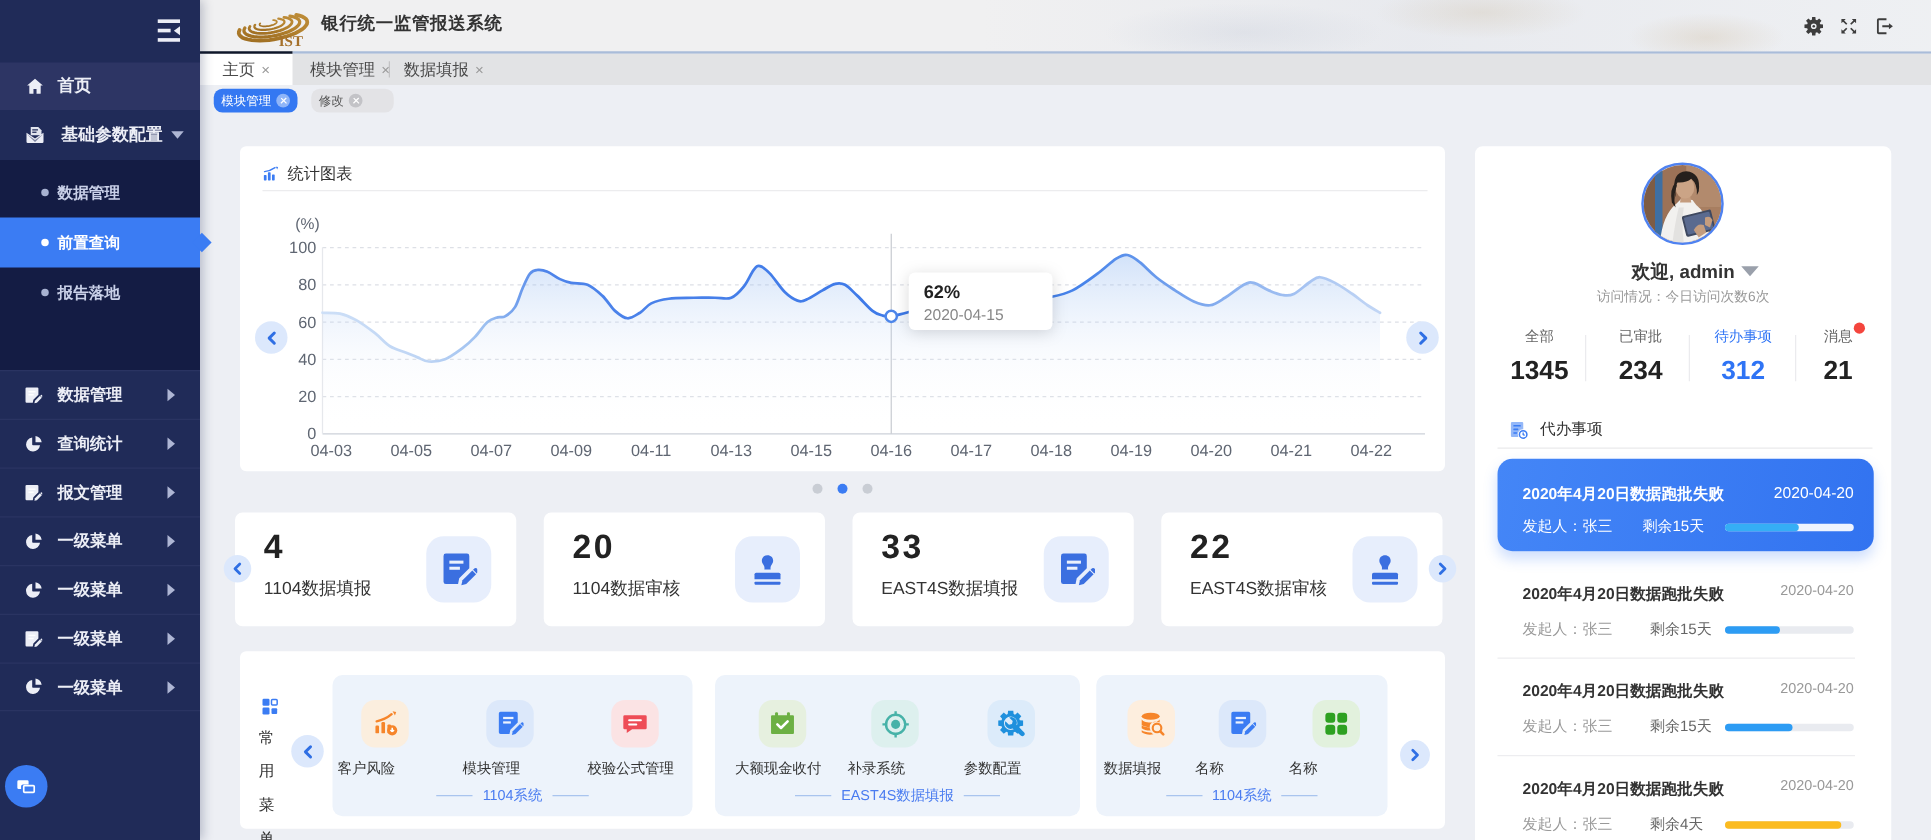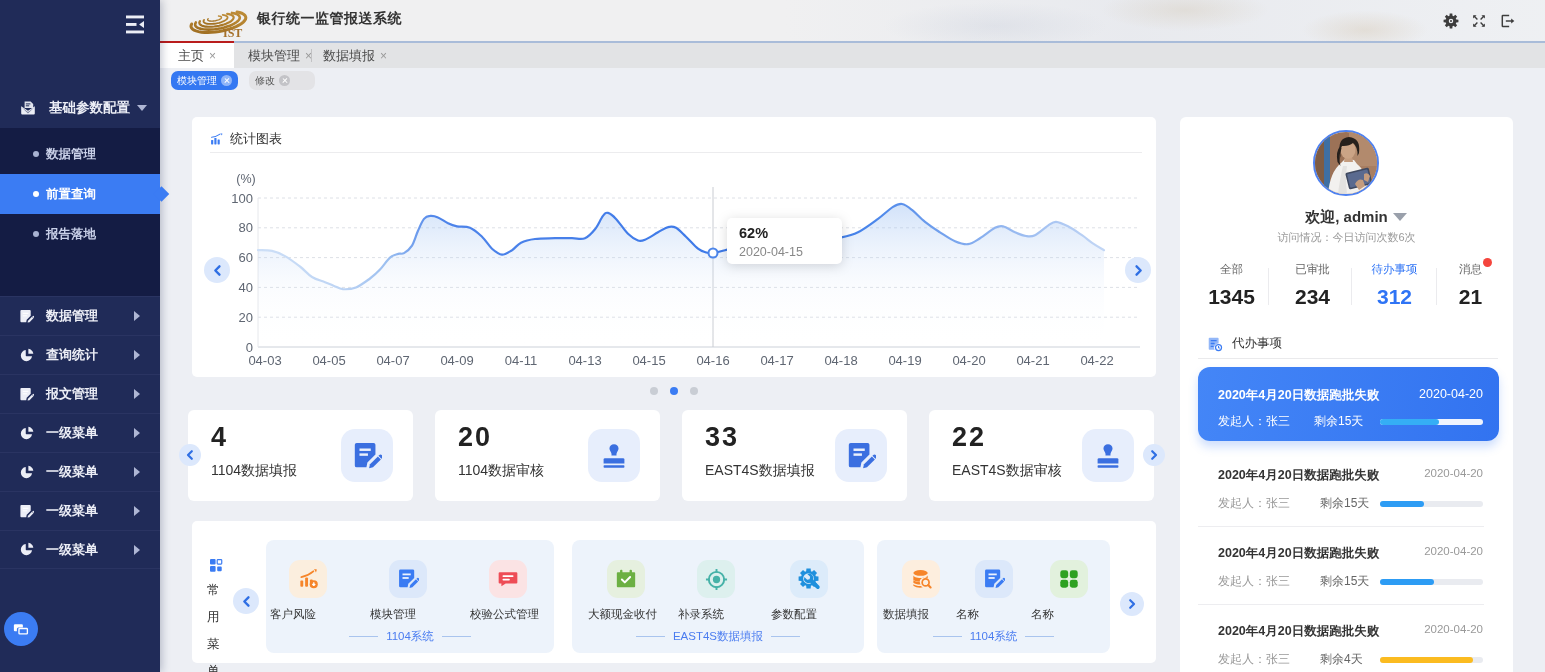--- a/index.html
+++ b/index.html
@@ -36,21 +36,21 @@
    linear-gradient(90deg, rgba(240,240,241,0) 0%, rgba(231,233,238,.85) 45%, rgba(238,240,243,.9) 100%);
 }
 #logo { position:absolute; left:25px; top:6px; }
 #h-title { position:absolute; left:97px; top:10px; font-size:14px; font-weight:bold; color:#333; letter-spacing:0.5px; }
 .h-icons { position:absolute; right:29px; top:13px; display:flex; gap:12px; align-items:center; }
 
 
 #tabs { position:absolute; left:160px; top:43px; width:1385px; height:25px; background:#e2e3e5; z-index:20; }
 .tab { position:absolute; top:0; height:25px; display:flex; align-items:center; font-size:13px; color:#4a4a4a; }
 .tab .x { margin-left:5px; color:#999; font-size:12px; }
-.tab.active { left:0; width:74px; background:#fff; justify-content:center; border-top:2px solid #b91c1c; margin-top:-2px; height:27px; }
+.tab.active { left:0; width:74px; background:#fff; justify-content:center; border-top:2px solid #0f172a; margin-top:-2px; height:27px; }
 .tabsep { position:absolute; top:6px; width:1px; height:13px; background:#c2c2c4; }
 
 
 #chips { position:absolute; left:160px; top:68px; width:1385px; z-index:20; }
 .chip { position:absolute; top:3px; height:19px; border-radius:7px; display:flex; align-items:center; font-size:10px; padding:0 6px; white-space:nowrap; }
 .chip.blue { left:11px; background:#3478f2; color:#fff; }
 .chip.gray { left:89px; width:66px; background:#e3e3e6; color:#555; padding:0 6px; }
 .chipx { display:inline-block; width:11px; height:11px; border-radius:50%; margin-left:4px; position:relative; }
 .chip.blue .chipx { background:rgba(255,255,255,.45); }
 .chip.gray .chipx { background:#c3c3c7; }
@@ -273,20 +273,26 @@
   <div class="chip gray">修改<span class="chipx"></span></div>
 </div>
 
 <div id="sidebar">
   <svg id="collapse-ic" style="position:absolute;left:126px;top:15px;" width="19" height="19" viewBox="0 0 19 19">
     <rect x="0" y="0.5" width="18" height="2.9" fill="#eceef6"></rect>
     <rect x="0" y="8" width="10.5" height="2.9" fill="#eceef6"></rect>
     <path fill="#eceef6" d="M18 5.9v7.2l-4.9-3.6z"></path>
     <rect x="0" y="15.5" width="18" height="2.9" fill="#eceef6"></rect>
   </svg>
+  <div class="sb-row home-row">
+      <svg class="sb-ic" color="#eceef6" style="width:14px;height:14px;flex-basis:14px;">
+        <use href="#sym-home" width="14" height="14"></use>
+      </svg>
+      <span class="txt">首页</span>
+    </div>
   <div class="sb-row param-row">
       <svg class="sb-ic" color="#eceef6">
         <use href="#sym-mail"></use>
       </svg>
       <span class="txt">基础参数配置</span>
       <span class="caret-d"></span>
     </div>
   <div id="submenu">
     <div class="sub-item"><span class="dot"></span>数据管理</div>
     <div class="sub-item active"><span class="dot"></span>前置查询</div>

